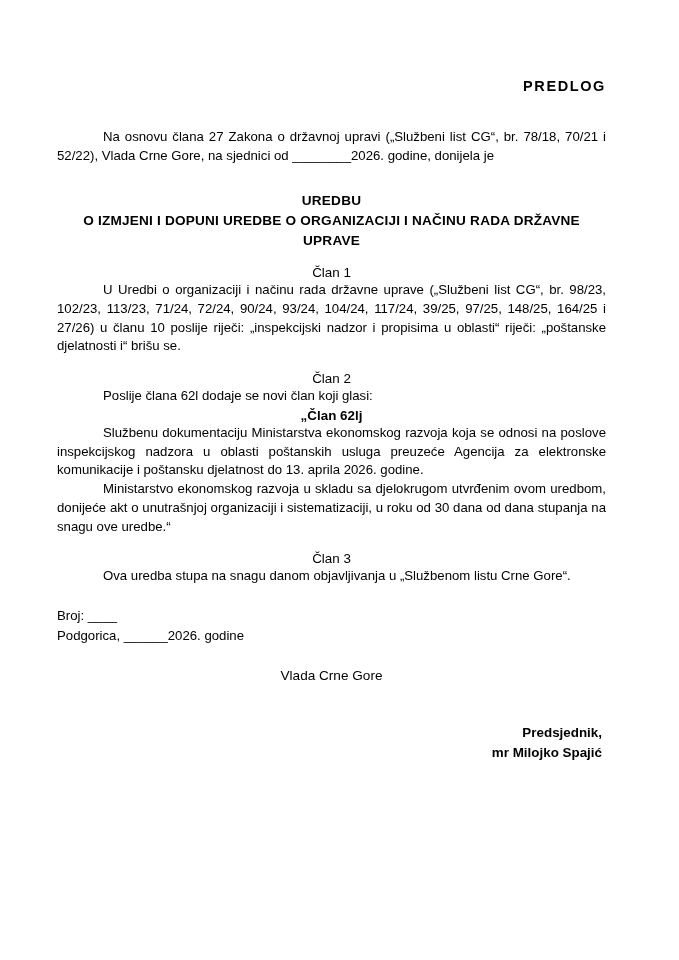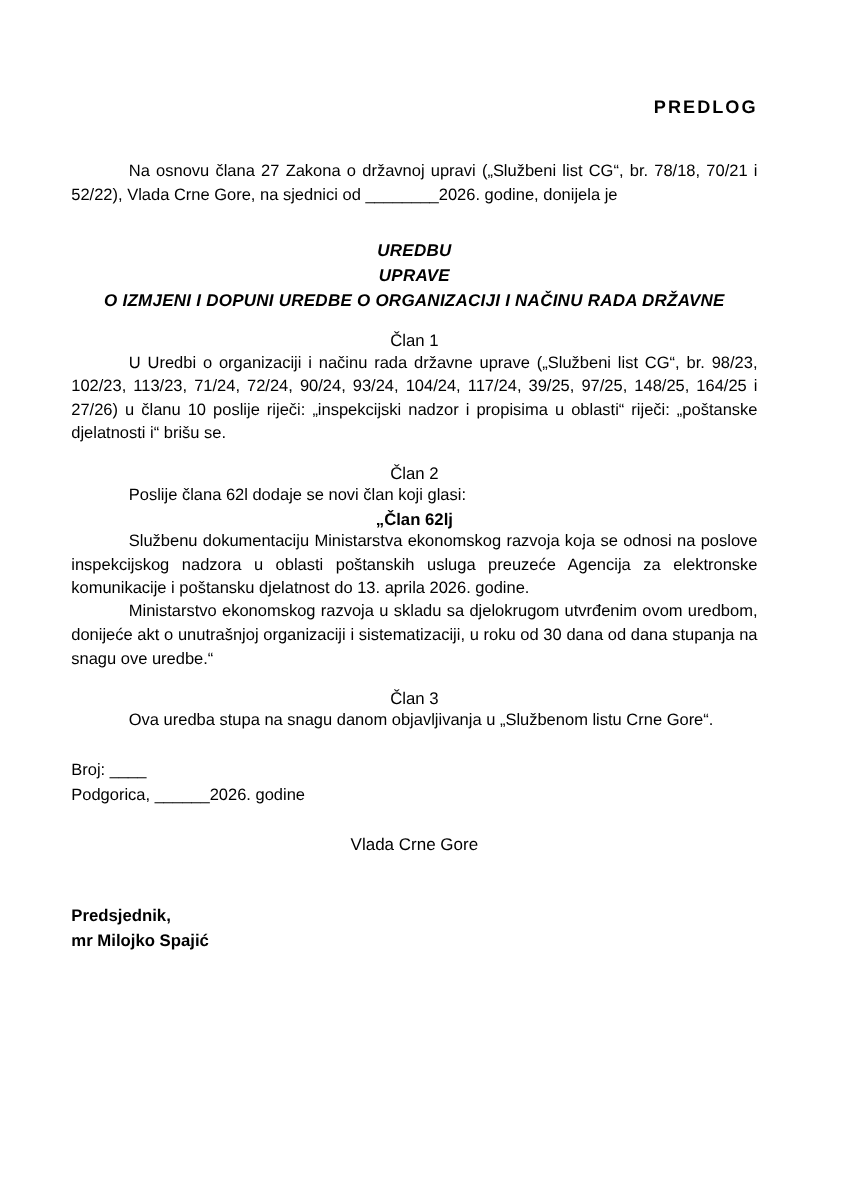--- a/index.html
+++ b/index.html
@@ -40,21 +40,20 @@
   .title-block {
     margin-top: 26px;
     margin-bottom: 4px;
   }
   .title-line {
     text-align: center;
     font-size: 13.6px;
     font-weight: bold;
     line-height: 1.44;
     letter-spacing: 0.2px;
-    font-style: italic;
   }
   .article-head {
     text-align: center;
     font-size: 13.4px;
     font-weight: normal;
     margin-top: 15px;
     margin-bottom: 1px;
   }
   .quote-head {
     text-align: center;
@@ -73,39 +72,40 @@
     text-align: left;
   }
   .gov-line {
     text-align: center;
     font-weight: normal;
     font-size: 13.6px;
     margin-top: 22px;
   }
   .sign-block {
     margin-top: 40px;
+    text-align: right;
     font-weight: bold;
     font-size: 13.4px;
     line-height: 1.5;
     padding-right: 4px;
   }
 </style>
 </head>
 <body>
 
 <div class="page">
 
   <div class="doc-label">PREDLOG</div>
 
   <p class="indent">Na osnovu člana 27 Zakona o državnoj upravi („Službeni list CG“, br. 78/18, 70/21 i 52/22), Vlada Crne Gore, na sjednici od ________2026. godine, donijela je</p>
 
   <div class="title-block">
     <div class="title-line">UREDBU</div>
+    <div class="title-line">O IZMJENI I DOPUNI UREDBE O ORGANIZACIJI I NAČINU RADA DRŽAVNE</div>
     <div class="title-line">UPRAVE</div>
-    <div class="title-line">O IZMJENI I DOPUNI UREDBE O ORGANIZACIJI I NAČINU RADA DRŽAVNE</div>
   </div>
 
   <div>
     <div class="article-head">Član 1</div>
     <p class="indent para">U Uredbi o organizaciji i načinu rada državne uprave („Službeni list CG“, br. 98/23, 102/23, 113/23, 71/24, 72/24, 90/24, 93/24, 104/24, 117/24, 39/25, 97/25, 148/25, 164/25 i 27/26) u članu 10 poslije riječi: „inspekcijski nadzor i propisima u oblasti“ riječi: „poštanske djelatnosti i“ brišu se.</p>
   </div>
 
   <div>
     <div class="article-head">Član 2</div>
     <p class="indent para">Poslije člana 62l dodaje se novi član koji glasi:</p>

